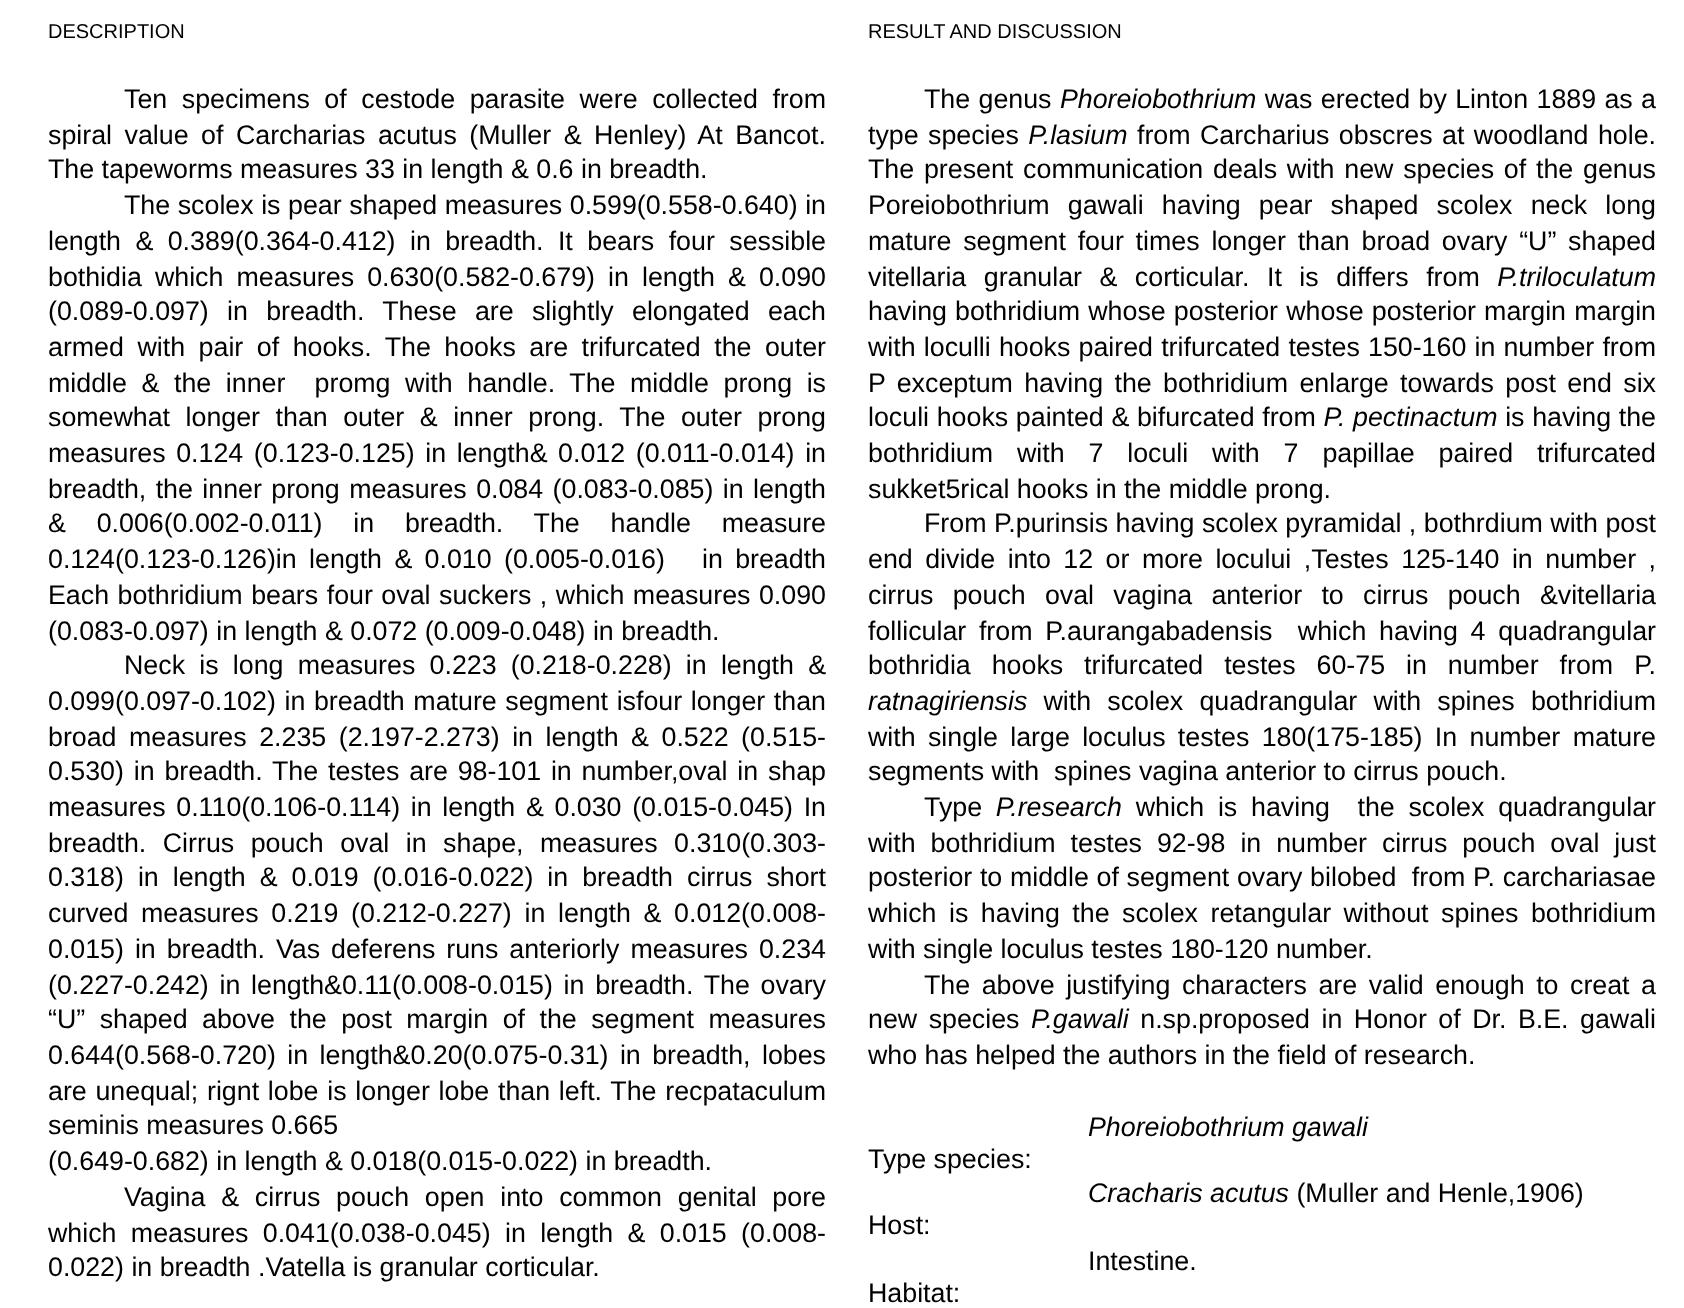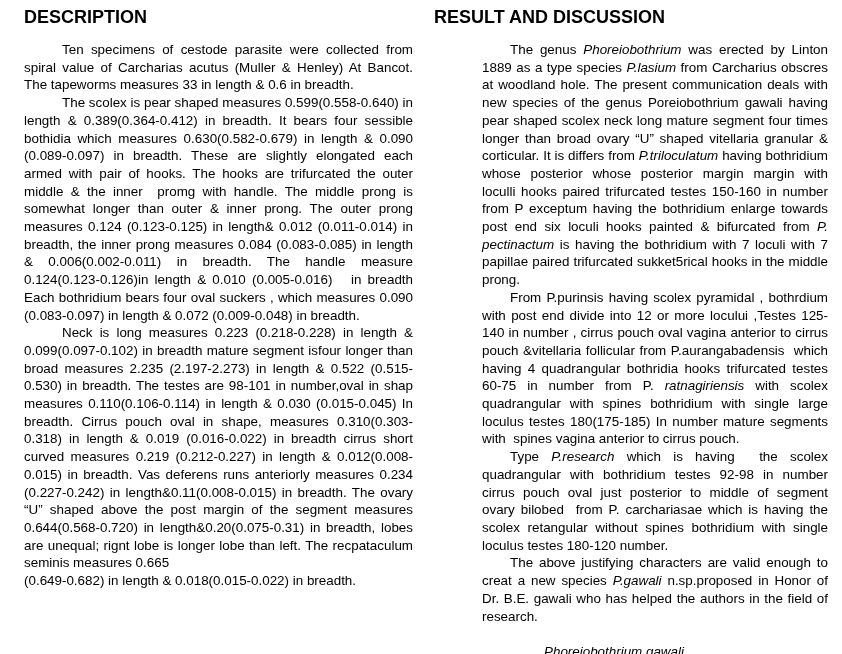--- a/index.html
+++ b/index.html
@@ -7,41 +7,42 @@
     width: 842px; height: 654px;
     background: #ffffff; color: #000000;
     font-family: "Liberation Sans", "DejaVu Sans", sans-serif;
     font-size: 13.4px; line-height: 17.7px;
     overflow: hidden;
   }
   .page { display: flex; gap: 21px; padding: 8px 14px 0 24px; box-sizing: border-box; }
   .col { box-sizing: border-box; }
   .col-left  { width: 389px; }
   .col-right { width: 394px; }
-  .heading { font-size: 18px; font-weight: bold; line-height: 18px; margin: 0 0 15px 0; }
+  .heading { font-size: 10px; font-weight: normal; line-height: 18px; margin: 0 0 15px 0; }
   .para { margin: 0; text-align: justify; white-space: pre-wrap; }
   .col-left  .para { text-indent: 38px; }
-  .col-right .para { text-indent: 28px; margin-left: 48px; }
+  .col-right .para { text-indent: 28px; }
   .it { font-style: italic; }
   .taxonomy { margin-top: 18px; }
   .tax-row { display: flex; }
   .tax-label { flex: 0 0 110px; width: 110px; margin-top: 16px; }
   .tax-value { flex: 1; }
 </style>
 </head>
 <body>
 
 <div class="page">
   <div class="col col-left">
     <h2 class="heading">DESCRIPTION</h2>
     <div id="left-paras">
         <p class="para"><span>Ten specimens of cestode parasite were collected from spiral value of Carcharias acutus (Muller &amp; Henley) At Bancot. The tapeworms measures 33 in length &amp; 0.6 in breadth.</span></p>
         <p class="para"><span>The scolex is pear shaped measures 0.599(0.558-0.640) in length &amp; 0.389(0.364-0.412) in breadth. It bears four sessible bothidia which measures 0.630(0.582-0.679) in length &amp; 0.090 (0.089-0.097) in breadth. These are slightly elongated each armed with pair of hooks. The hooks are trifurcated the outer middle &amp; the inner  promg with handle. The middle prong is somewhat longer than outer &amp; inner prong. The outer prong measures 0.124 (0.123-0.125) in length&amp; 0.012 (0.011-0.014) in breadth, the inner prong measures 0.084 (0.083-0.085) in length &amp; 0.006(0.002-0.011) in breadth. The handle measure 0.124(0.123-0.126)in length &amp; 0.010 (0.005-0.016)   in breadth Each bothridium bears four oval suckers , which measures 0.090 (0.083-0.097) in length &amp; 0.072 (0.009-0.048) in breadth.</span></p>
         <p class="para"><span>Neck is long measures 0.223 (0.218-0.228) in length &amp; 0.099(0.097-0.102) in breadth mature segment isfour longer than broad measures 2.235 (2.197-2.273) in length &amp; 0.522 (0.515-0.530) in breadth. The testes are 98-101 in number,oval in shap measures 0.110(0.106-0.114) in length &amp; 0.030 (0.015-0.045) In breadth. Cirrus pouch oval in shape, measures 0.310(0.303-0.318) in length &amp; 0.019 (0.016-0.022) in breadth cirrus short curved measures 0.219 (0.212-0.227) in length &amp; 0.012(0.008-0.015) in breadth. Vas deferens runs anteriorly measures 0.234 (0.227-0.242) in length&amp;0.11(0.008-0.015) in breadth. The ovary “U” shaped above the post margin of the segment measures 0.644(0.568-0.720) in length&amp;0.20(0.075-0.31) in breadth, lobes are unequal; rignt lobe is longer lobe than left. The recpataculum seminis measures 0.665
 (0.649-0.682) in length &amp; 0.018(0.015-0.022) in breadth.</span></p>
+        <p class="para"><span>Vagina &amp; cirrus pouch open into common genital pore which measures 0.041(0.038-0.045) in length &amp; 0.015 (0.008-0.022) in breadth .Vatella is granular corticular.</span></p>
       </div>
   </div>
   <div class="col col-right">
     <h2 class="heading">RESULT AND DISCUSSION</h2>
     <div id="right-paras">
         <p class="para"><span>The genus </span><span class="it">Phoreiobothrium</span><span> was erected by Linton 1889 as a type species </span><span class="it">P.lasium</span><span> from Carcharius obscres at woodland hole. The present communication deals with new species of the genus Poreiobothrium gawali having pear shaped scolex neck long mature segment four times longer than broad ovary “U” shaped vitellaria granular &amp; corticular. It is differs from </span><span class="it">P.triloculatum</span><span> having bothridium whose posterior whose posterior margin margin with loculli hooks paired trifurcated testes 150-160 in number from P exceptum having the bothridium enlarge towards post end six loculi hooks painted &amp; bifurcated from </span><span class="it">P. pectinactum</span><span> is having the bothridium with 7 loculi with 7 papillae paired trifurcated sukket5rical hooks in the middle prong.</span></p>
         <p class="para"><span>From P.purinsis having scolex pyramidal , bothrdium with post end divide into 12 or more locului ,Testes 125-140 in number , cirrus pouch oval vagina anterior to cirrus pouch &amp;vitellaria follicular from P.aurangabadensis  which having 4 quadrangular bothridia hooks trifurcated testes 60-75 in number from P. </span><span class="it">ratnagiriensis</span><span> with scolex quadrangular with spines bothridium with single large loculus testes 180(175-185) In number mature segments with  spines vagina anterior to cirrus pouch.</span></p>
         <p class="para"><span>Type </span><span class="it">P.research</span><span> which is having  the scolex quadrangular with bothridium testes 92-98 in number cirrus pouch oval just posterior to middle of segment ovary bilobed  from P. carchariasae which is having the scolex retangular without spines bothridium with single loculus testes 180-120 number.</span></p>
         <p class="para"><span>The above justifying characters are valid enough to creat a new species </span><span class="it">P.gawali</span><span> n.sp.proposed in Honor of Dr. B.E. gawali who has helped the authors in the field of research.</span></p>
       </div>

